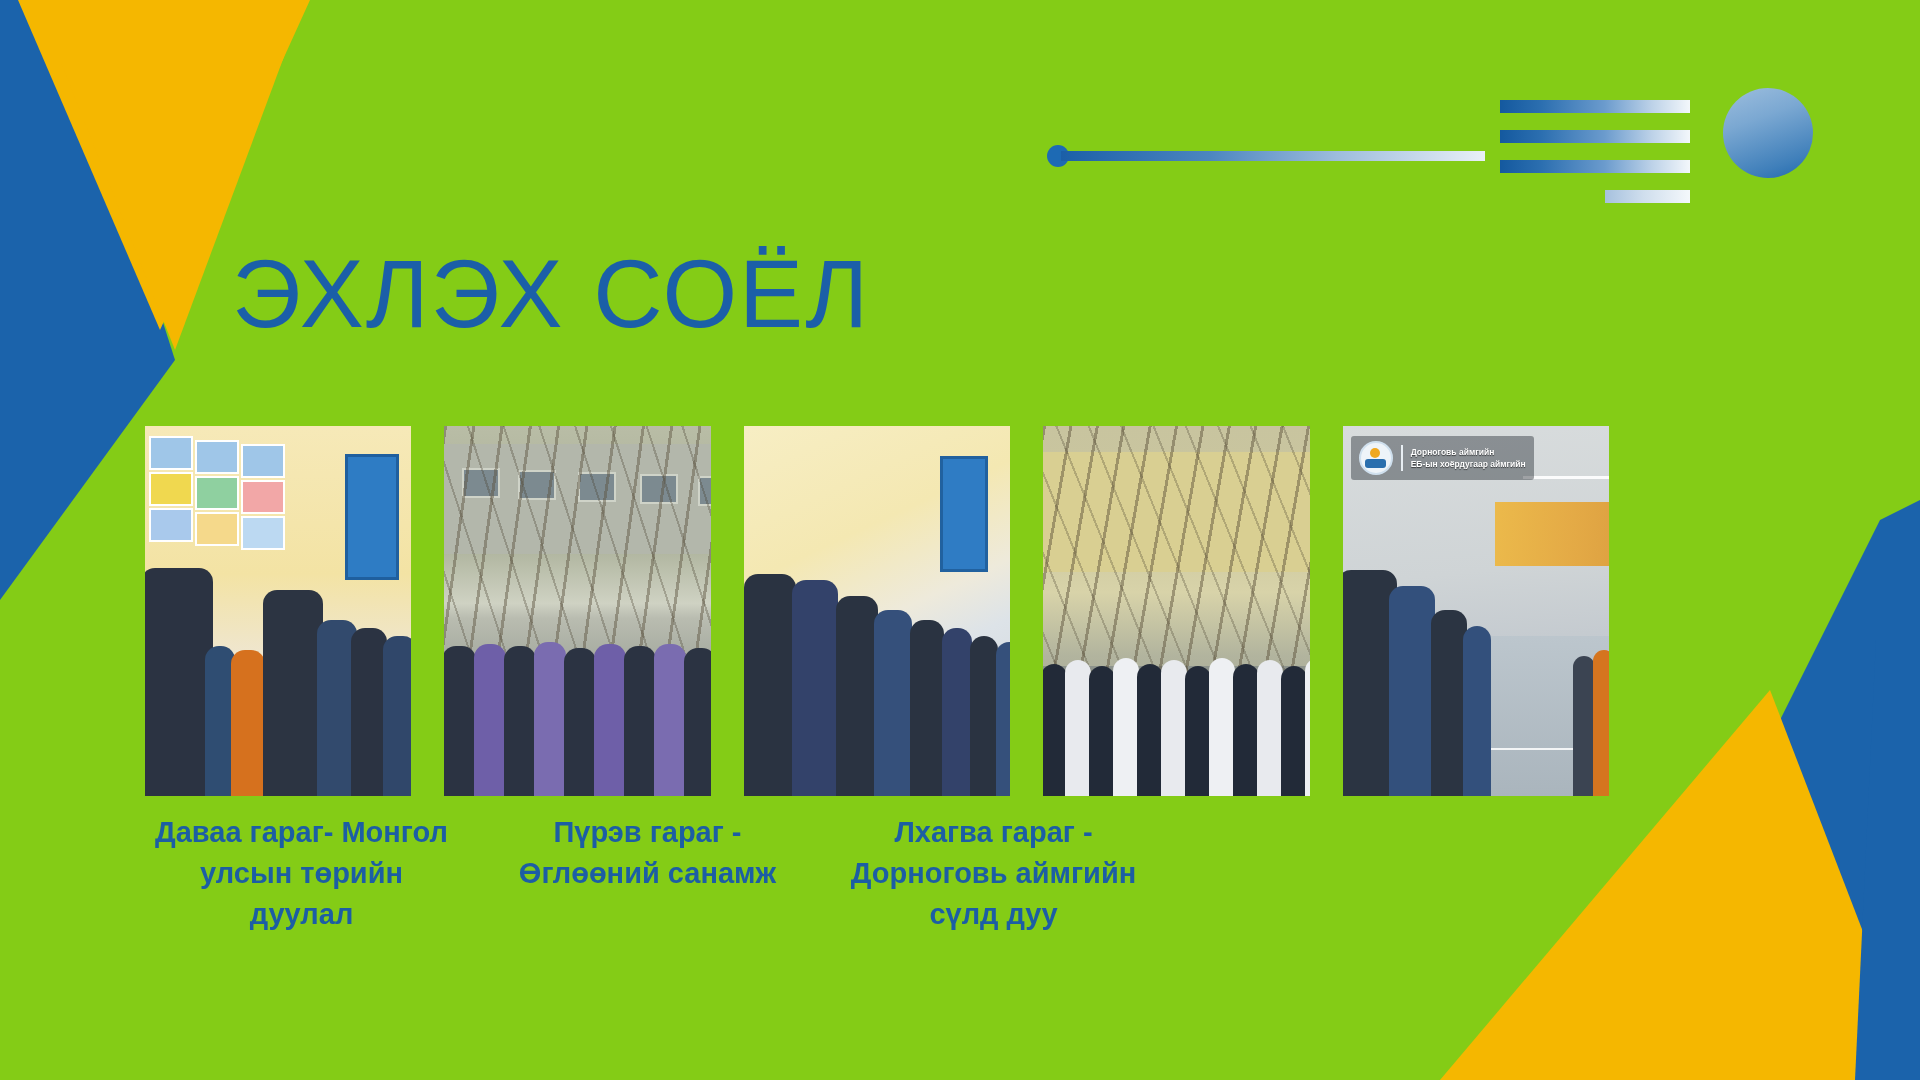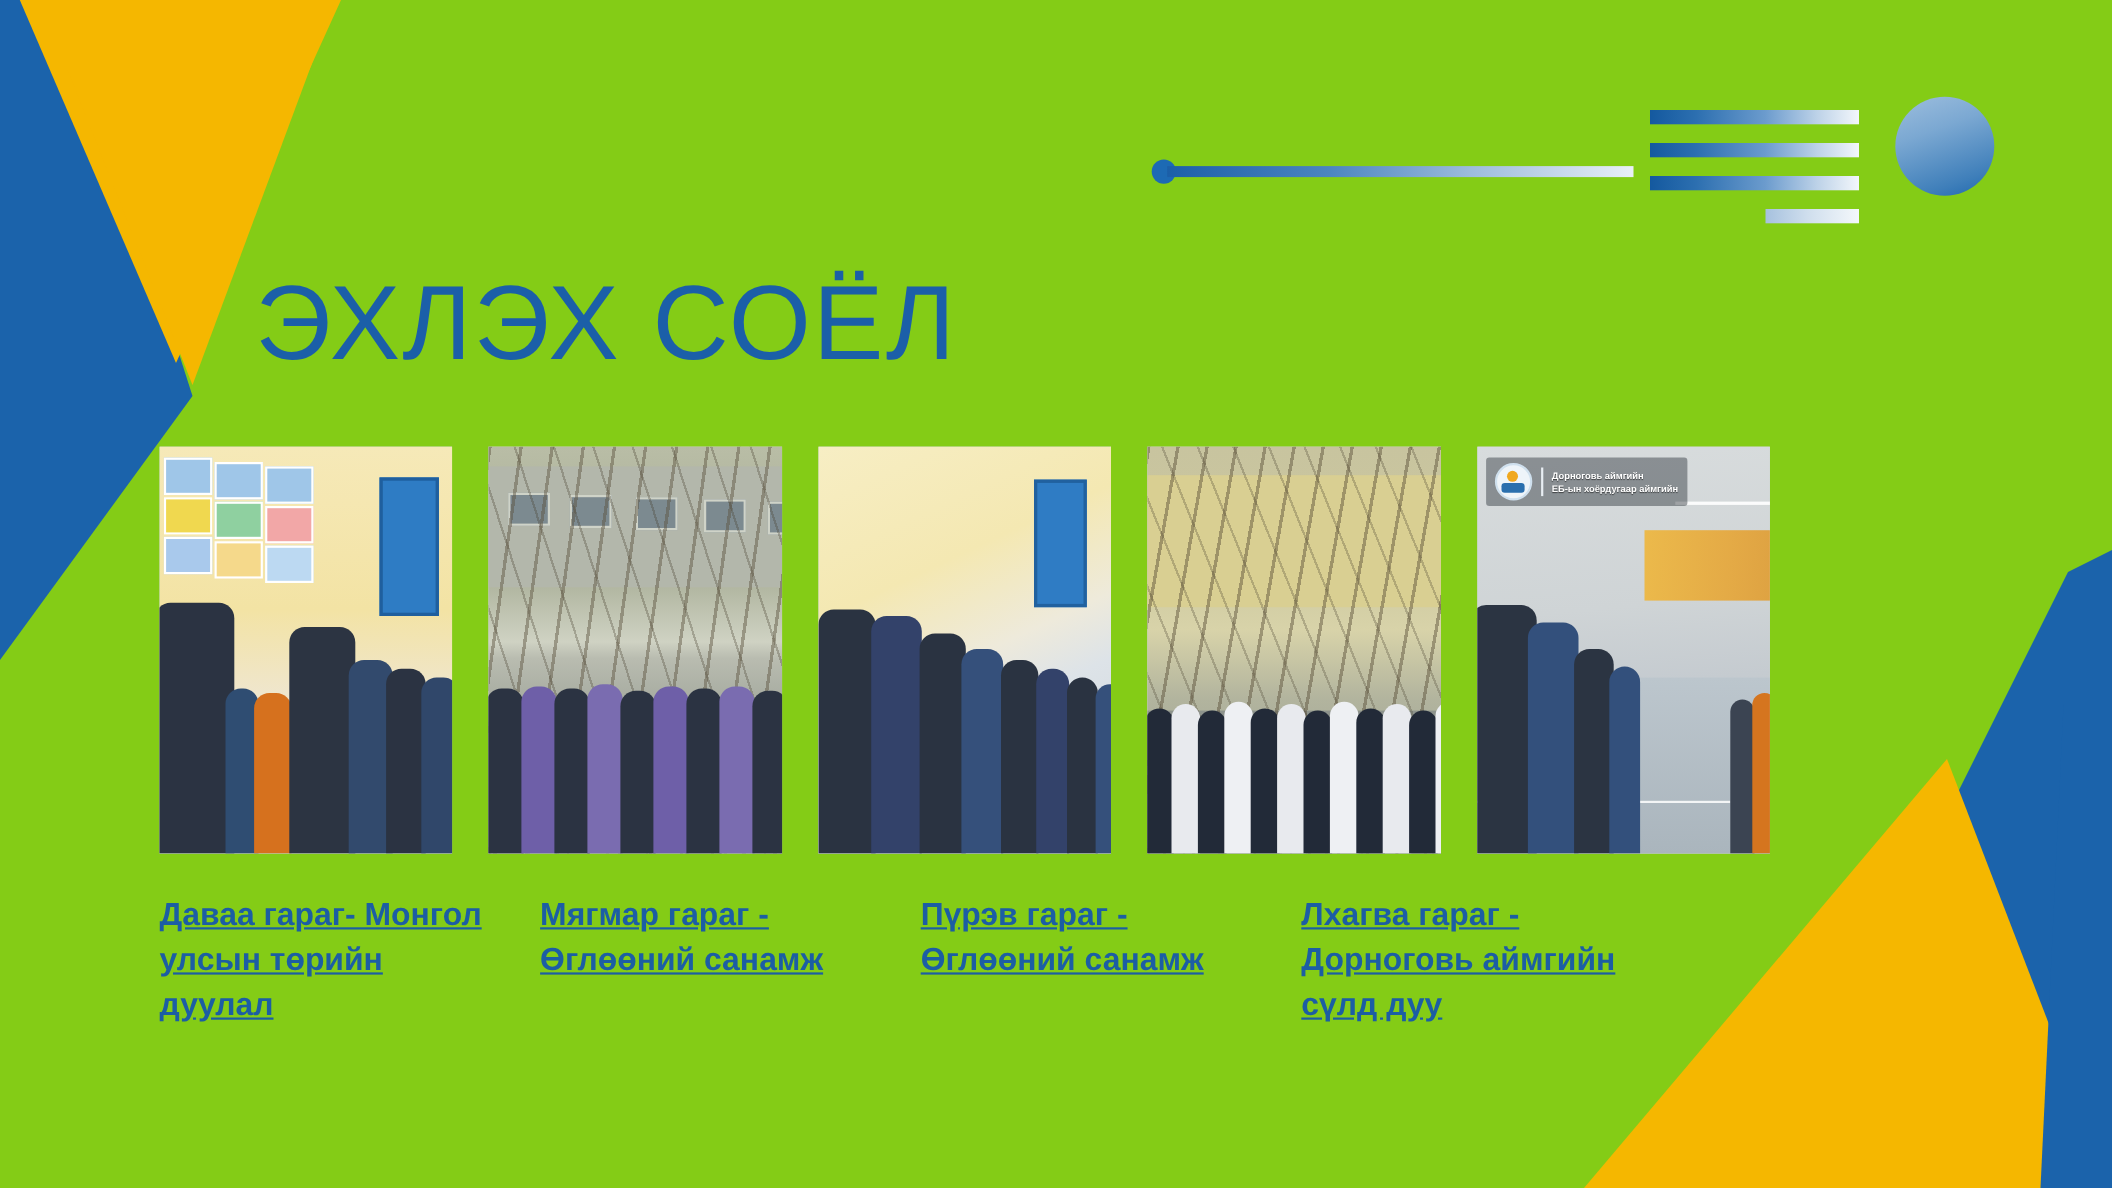--- a/index.html
+++ b/index.html
@@ -103,21 +103,21 @@
     letter-spacing: 2px;
     font-weight: 400;
     color: #1b5fa8;
     white-space: nowrap;
   }
 
   
   .strip {
     position: absolute;
     left: 145px;
-    top: 406px;
+    top: 426px;
     width: 1464px;
     height: 370px;
     display: flex;
     gap: 33px;
   }
   .card {
     position: relative;
     width: 313px;
     height: 370px;
     overflow: hidden;
@@ -221,26 +221,25 @@
   .captions {
     position: absolute;
     left: 145px;
     top: 812px;
     width: 1660px;
     display: flex;
     gap: 33px;
   }
   .caption {
     width: 313px;
-    text-align: left;
+    text-align: center;
     color: #1c5ea4;
     font-size: 29px;
     font-weight: bold;
     line-height: 1.42;
-    text-decoration: underline;
   }
 </style>
 </head>
 <body>
 
 <div id="slide">
 
   <svg class="shape-layer" viewBox="0 0 1920 1080" preserveAspectRatio="none">
     <polygon points="0,0 60,0 175,360 0,600" fill="#1b63ab"></polygon>
     <polygon points="18,0 310,0 160,330" fill="#f5b700"></polygon>
@@ -394,18 +393,17 @@
             <span>ЕБ-ын хоёрдугаар аймгийн</span>
           </div>
         </div>
       </div>
     </div>
 
   </div>
 
   <div class="captions">
     <div class="caption">Даваа гараг- Монгол улсын төрийн дуулал</div>
-    <div class="caption">Мягмар гараг - Өглөөний санамж</div>
     <div class="caption">Пүрэв гараг - Өглөөний санамж</div>
     <div class="caption">Лхагва гараг - Дорноговь аймгийн сүлд дуу</div>
   </div>
 
 </div>
 
 </body></html>

